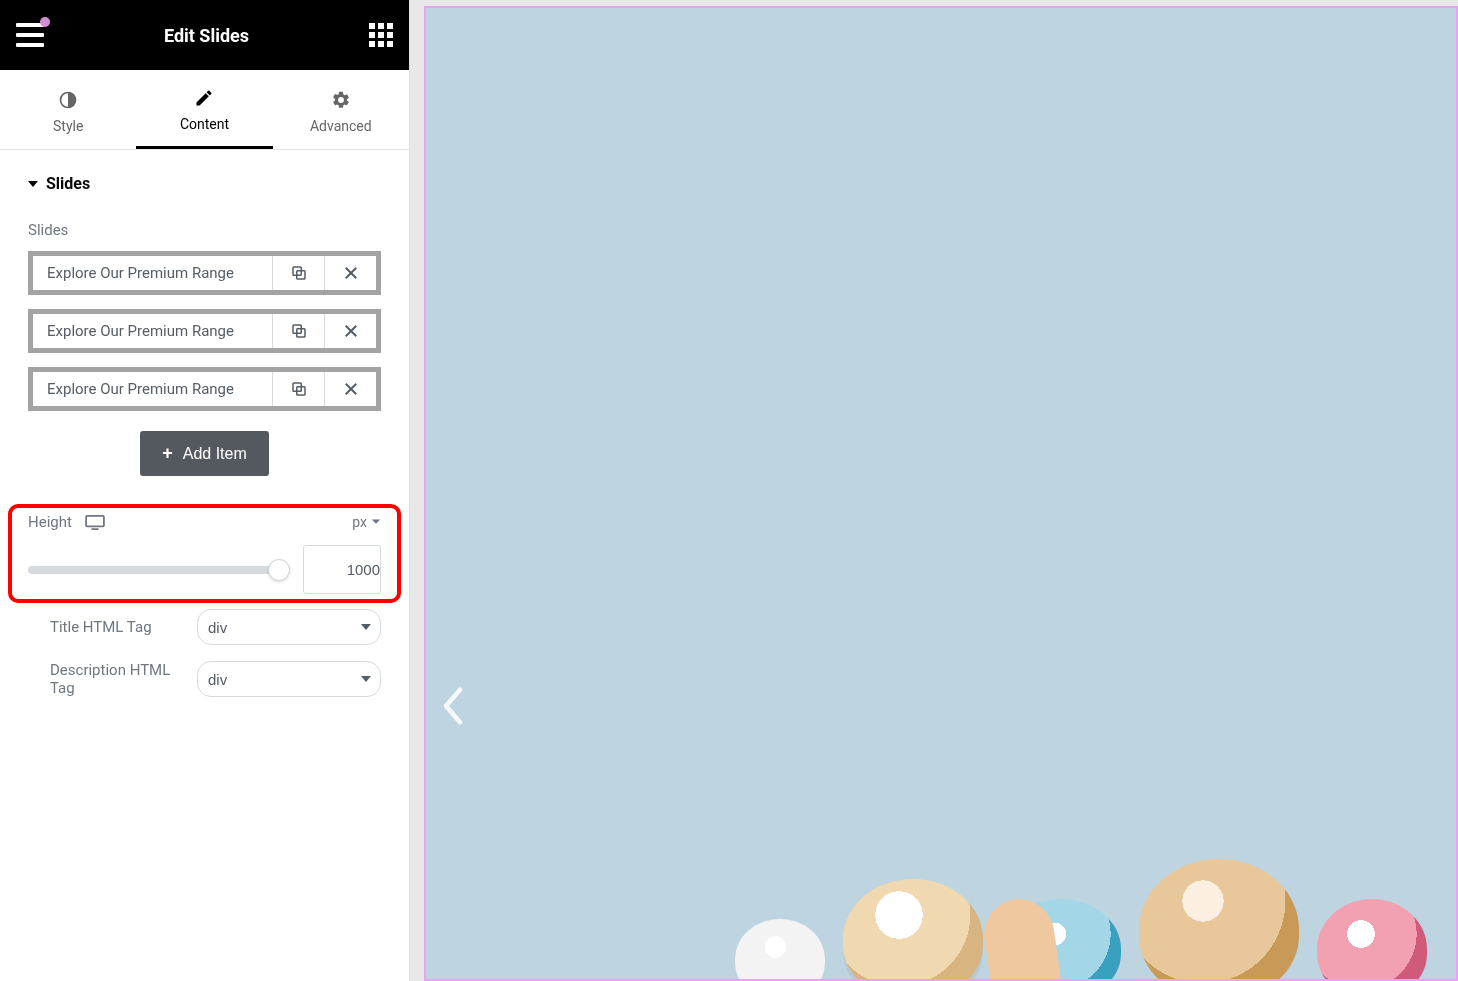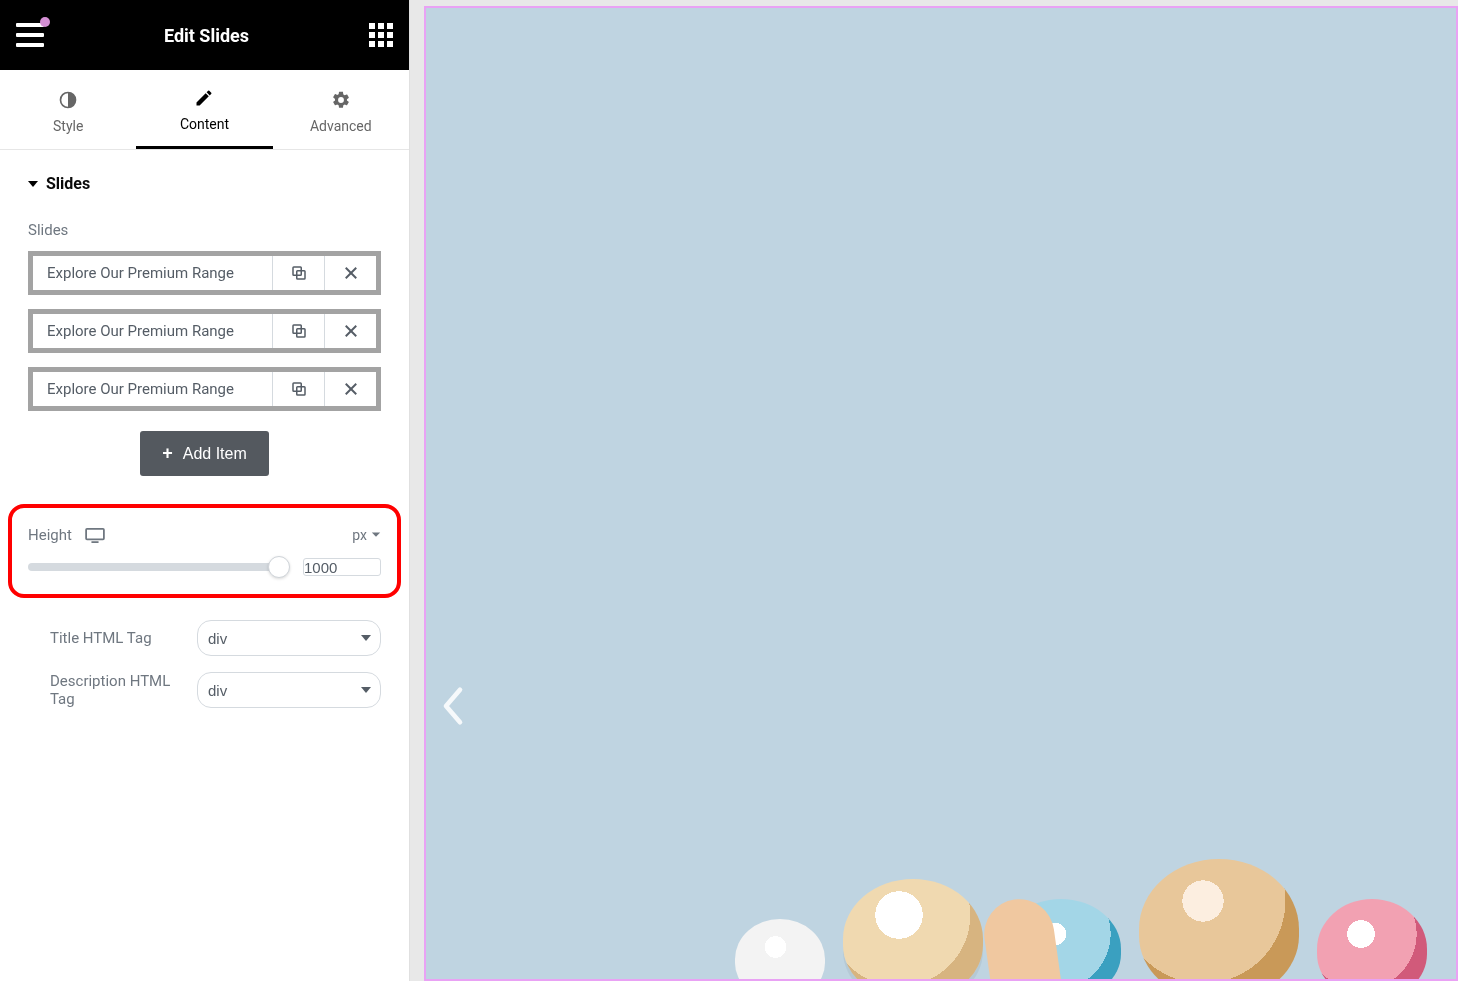--- a/index.html
+++ b/index.html
@@ -33,31 +33,31 @@
 
 .slide-list { display: flex; flex-direction: column; gap: 14px; margin-bottom: 20px; }
 .slide-item { display: flex; border: 5px solid #a3a3a3; height: 44px; }
 .slide-item .slide-label { flex: 1; display: flex; align-items: center; padding: 0 14px; font-size: 15px; color: #555d66; cursor: pointer; }
 .slide-item .slide-action { width: 52px; display: flex; align-items: center; justify-content: center; border-left: 1px solid #d5dadf; cursor: pointer; color: #555d66; }
 
 .add-item-row { display:flex; justify-content:center; margin-bottom: 28px; }
 .add-item-btn { background: #54595f; color: #fff; border: none; padding: 12px 22px; font-size: 16px; display: inline-flex; align-items: center; gap: 10px; cursor: pointer; border-radius: 3px; }
 .add-item-btn .plus { font-size: 18px; font-weight: 700; }
 
-.highlight-box { border: 4px solid #ff0000; border-radius: 16px; padding: 18px 16px; margin: 0 -20px 22px -20px; }
+.highlight-box { border: 4px solid #ff0000; border-radius: 10px; padding: 5px 16px; margin: 0 -20px 6px -20px; }
 
 .control-row { display: flex; align-items: center; justify-content: space-between; margin-bottom: 14px; font-size: 15px; color: #6f7780; }
 .control-row .left { display: flex; align-items: center; gap: 12px; }
 .device-icon { width: 22px; height: 16px; display: inline-block; }
 .unit-select { display: flex; align-items: center; gap: 4px; font-size: 14px; color: #6f7780; cursor: pointer; }
 
 .slider-row { display: flex; align-items: center; gap: 14px; }
 .slider-track { position: relative; flex: 1; height: 8px; background: #d5dadf; border-radius: 4px; }
 .slider-thumb { position: absolute; top: 50%; transform: translate(-50%, -50%); width: 22px; height: 22px; background: #fff; border: 1px solid #cfd4d9; border-radius: 50%; box-shadow: 0 1px 3px rgba(0,0,0,.15); cursor: pointer; }
-.slider-input { width: 78px; height: 18px; border: 1px solid #d5dadf; border-radius: 3px; text-align: left; font-size: 15px; color: #555d66; }
+.slider-input { width: 78px; height: 49px; border: 1px solid #d5dadf; border-radius: 3px; text-align: right; font-size: 15px; color: #555d66; }
 
 .select-row { display: flex; align-items: center; justify-content: space-between; margin-bottom: 16px; font-size: 15px; color: #6f7780; margin-left: 22px; }
 .select-row label { flex: 1; }
 .select-wrap { position: relative; width: 184px; }
 .select-wrap select { width: 100%; height: 36px; border: 1px solid #d5dadf; border-radius: 14px; padding: 0 10px; font-size: 15px; color: #555d66; background: #fff; appearance: none; cursor: pointer; }
 .select-wrap .chev { position: absolute; right: 10px; top: 50%; transform: translateY(-50%); pointer-events: none; width: 0; height: 0; border-left: 5px solid transparent; border-right: 5px solid transparent; border-top: 6px solid #555d66; }
 
 .section-divider-top { border-top: 1px solid #e0e3e6; margin: 40px -28px 0; padding: 24px 28px 0; }
 
 

